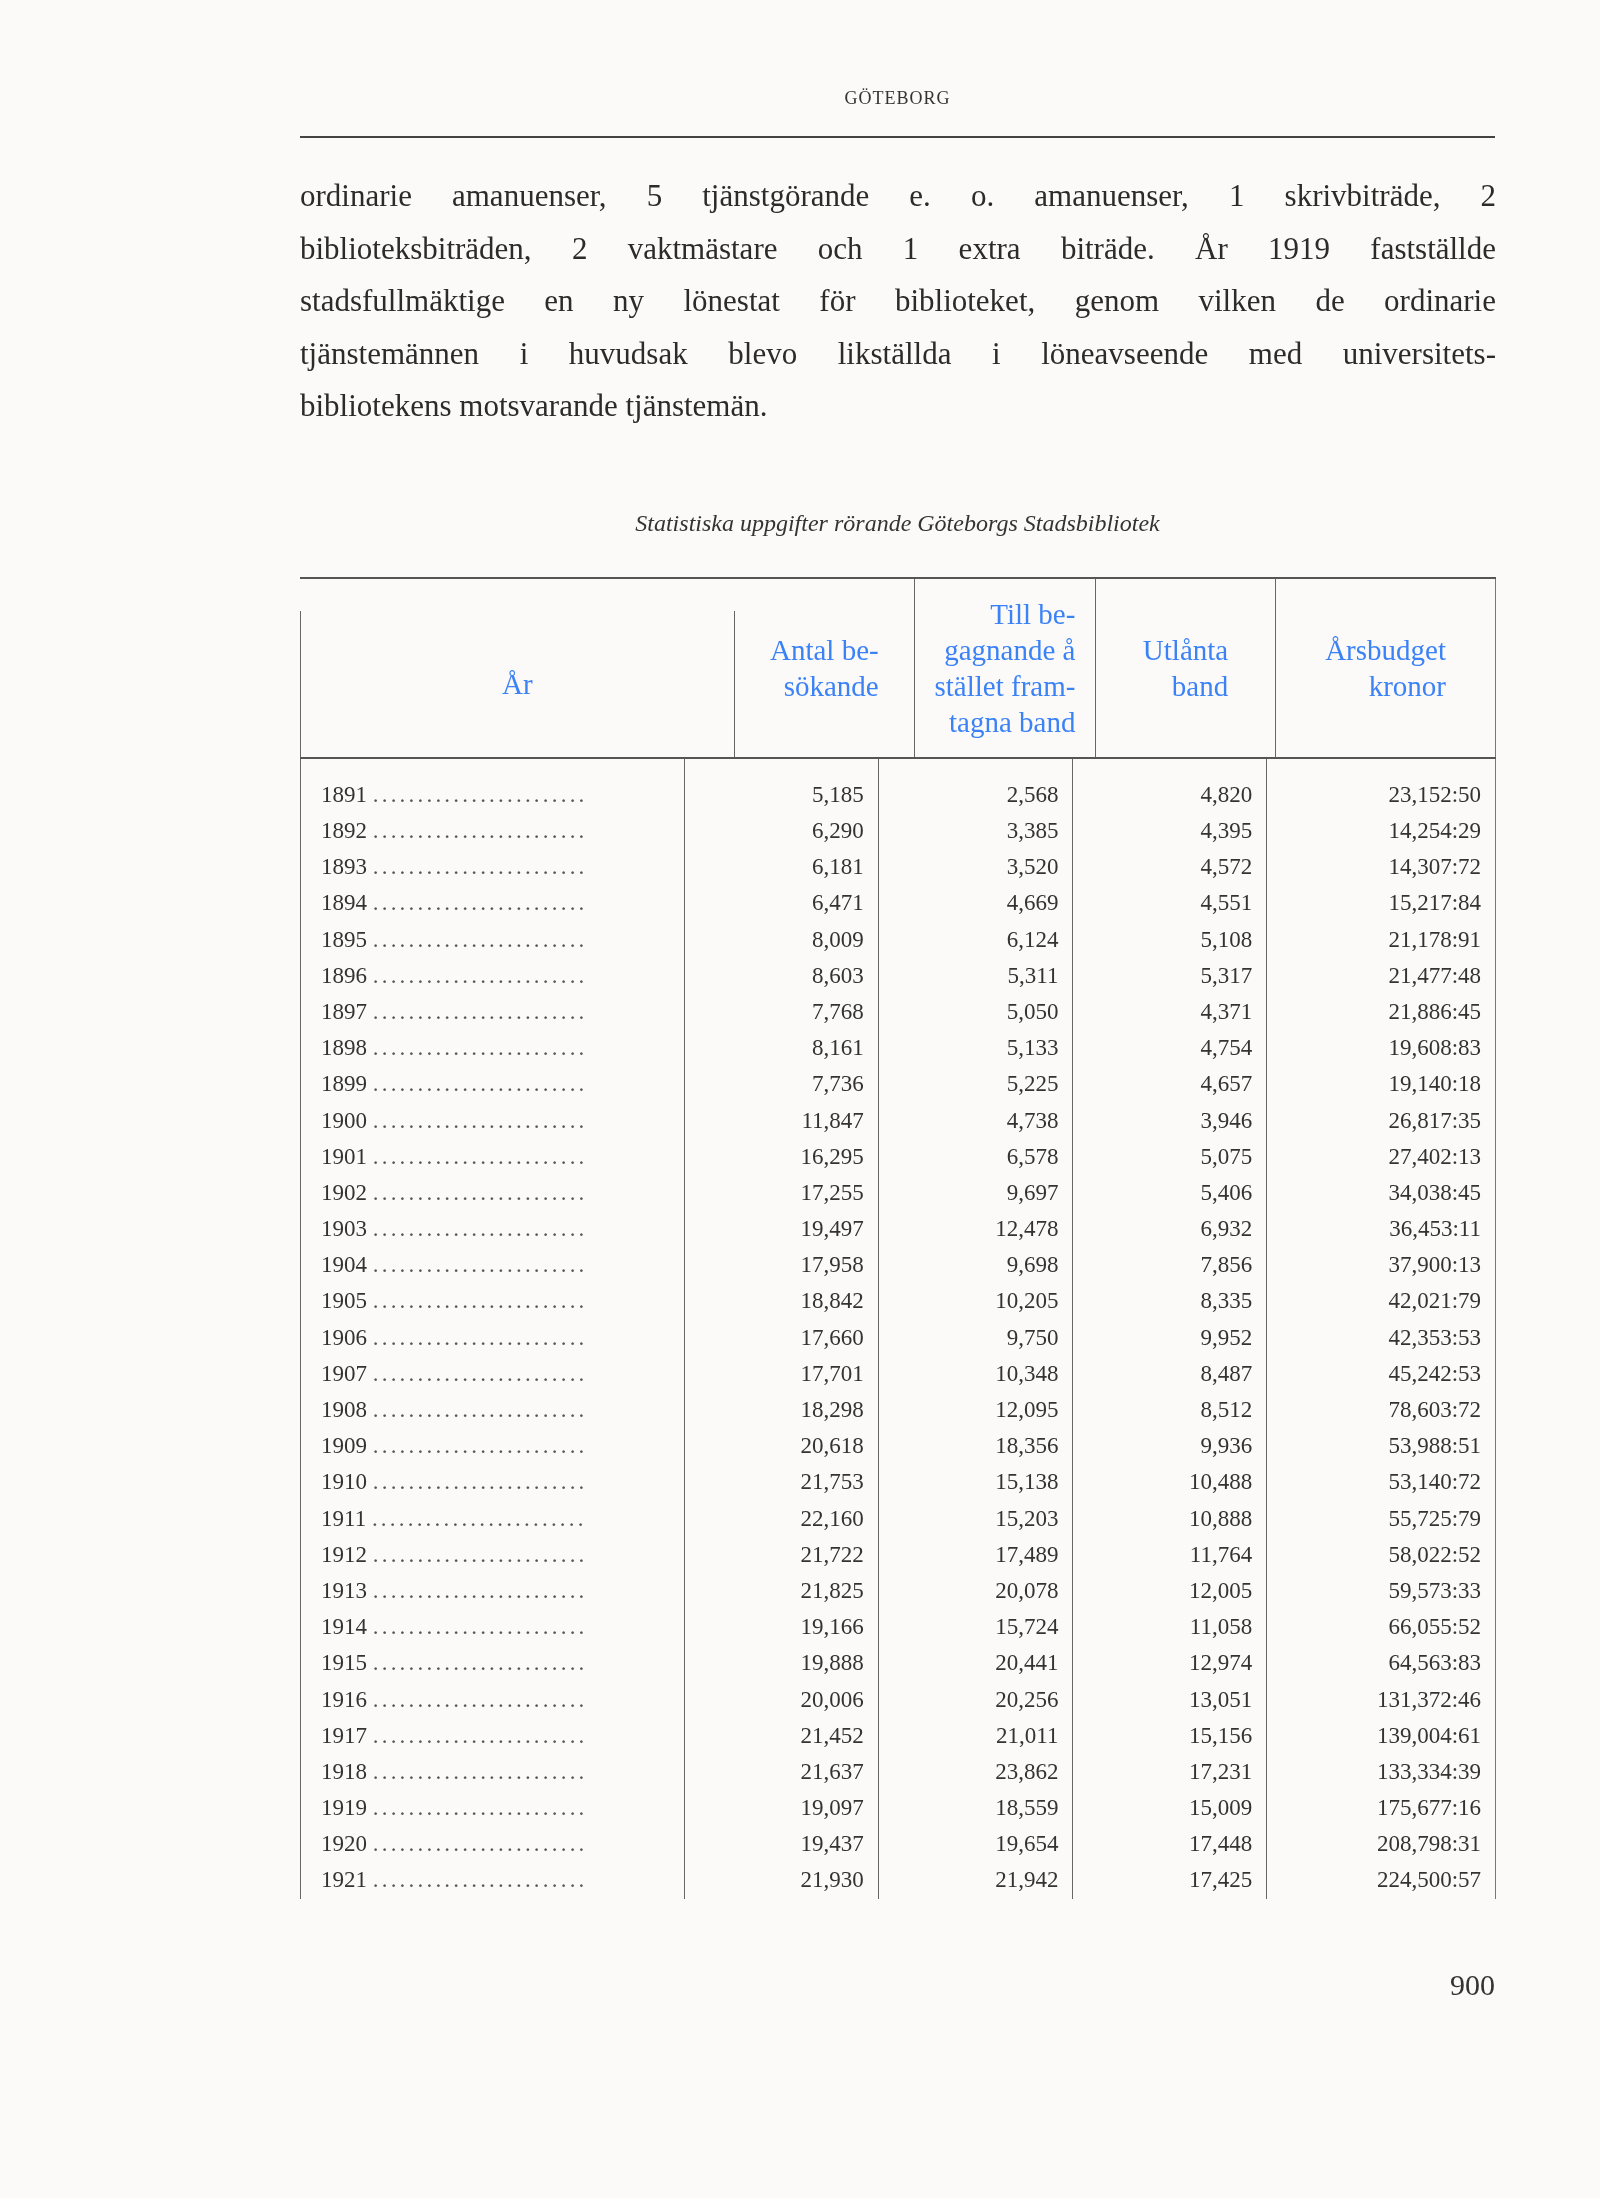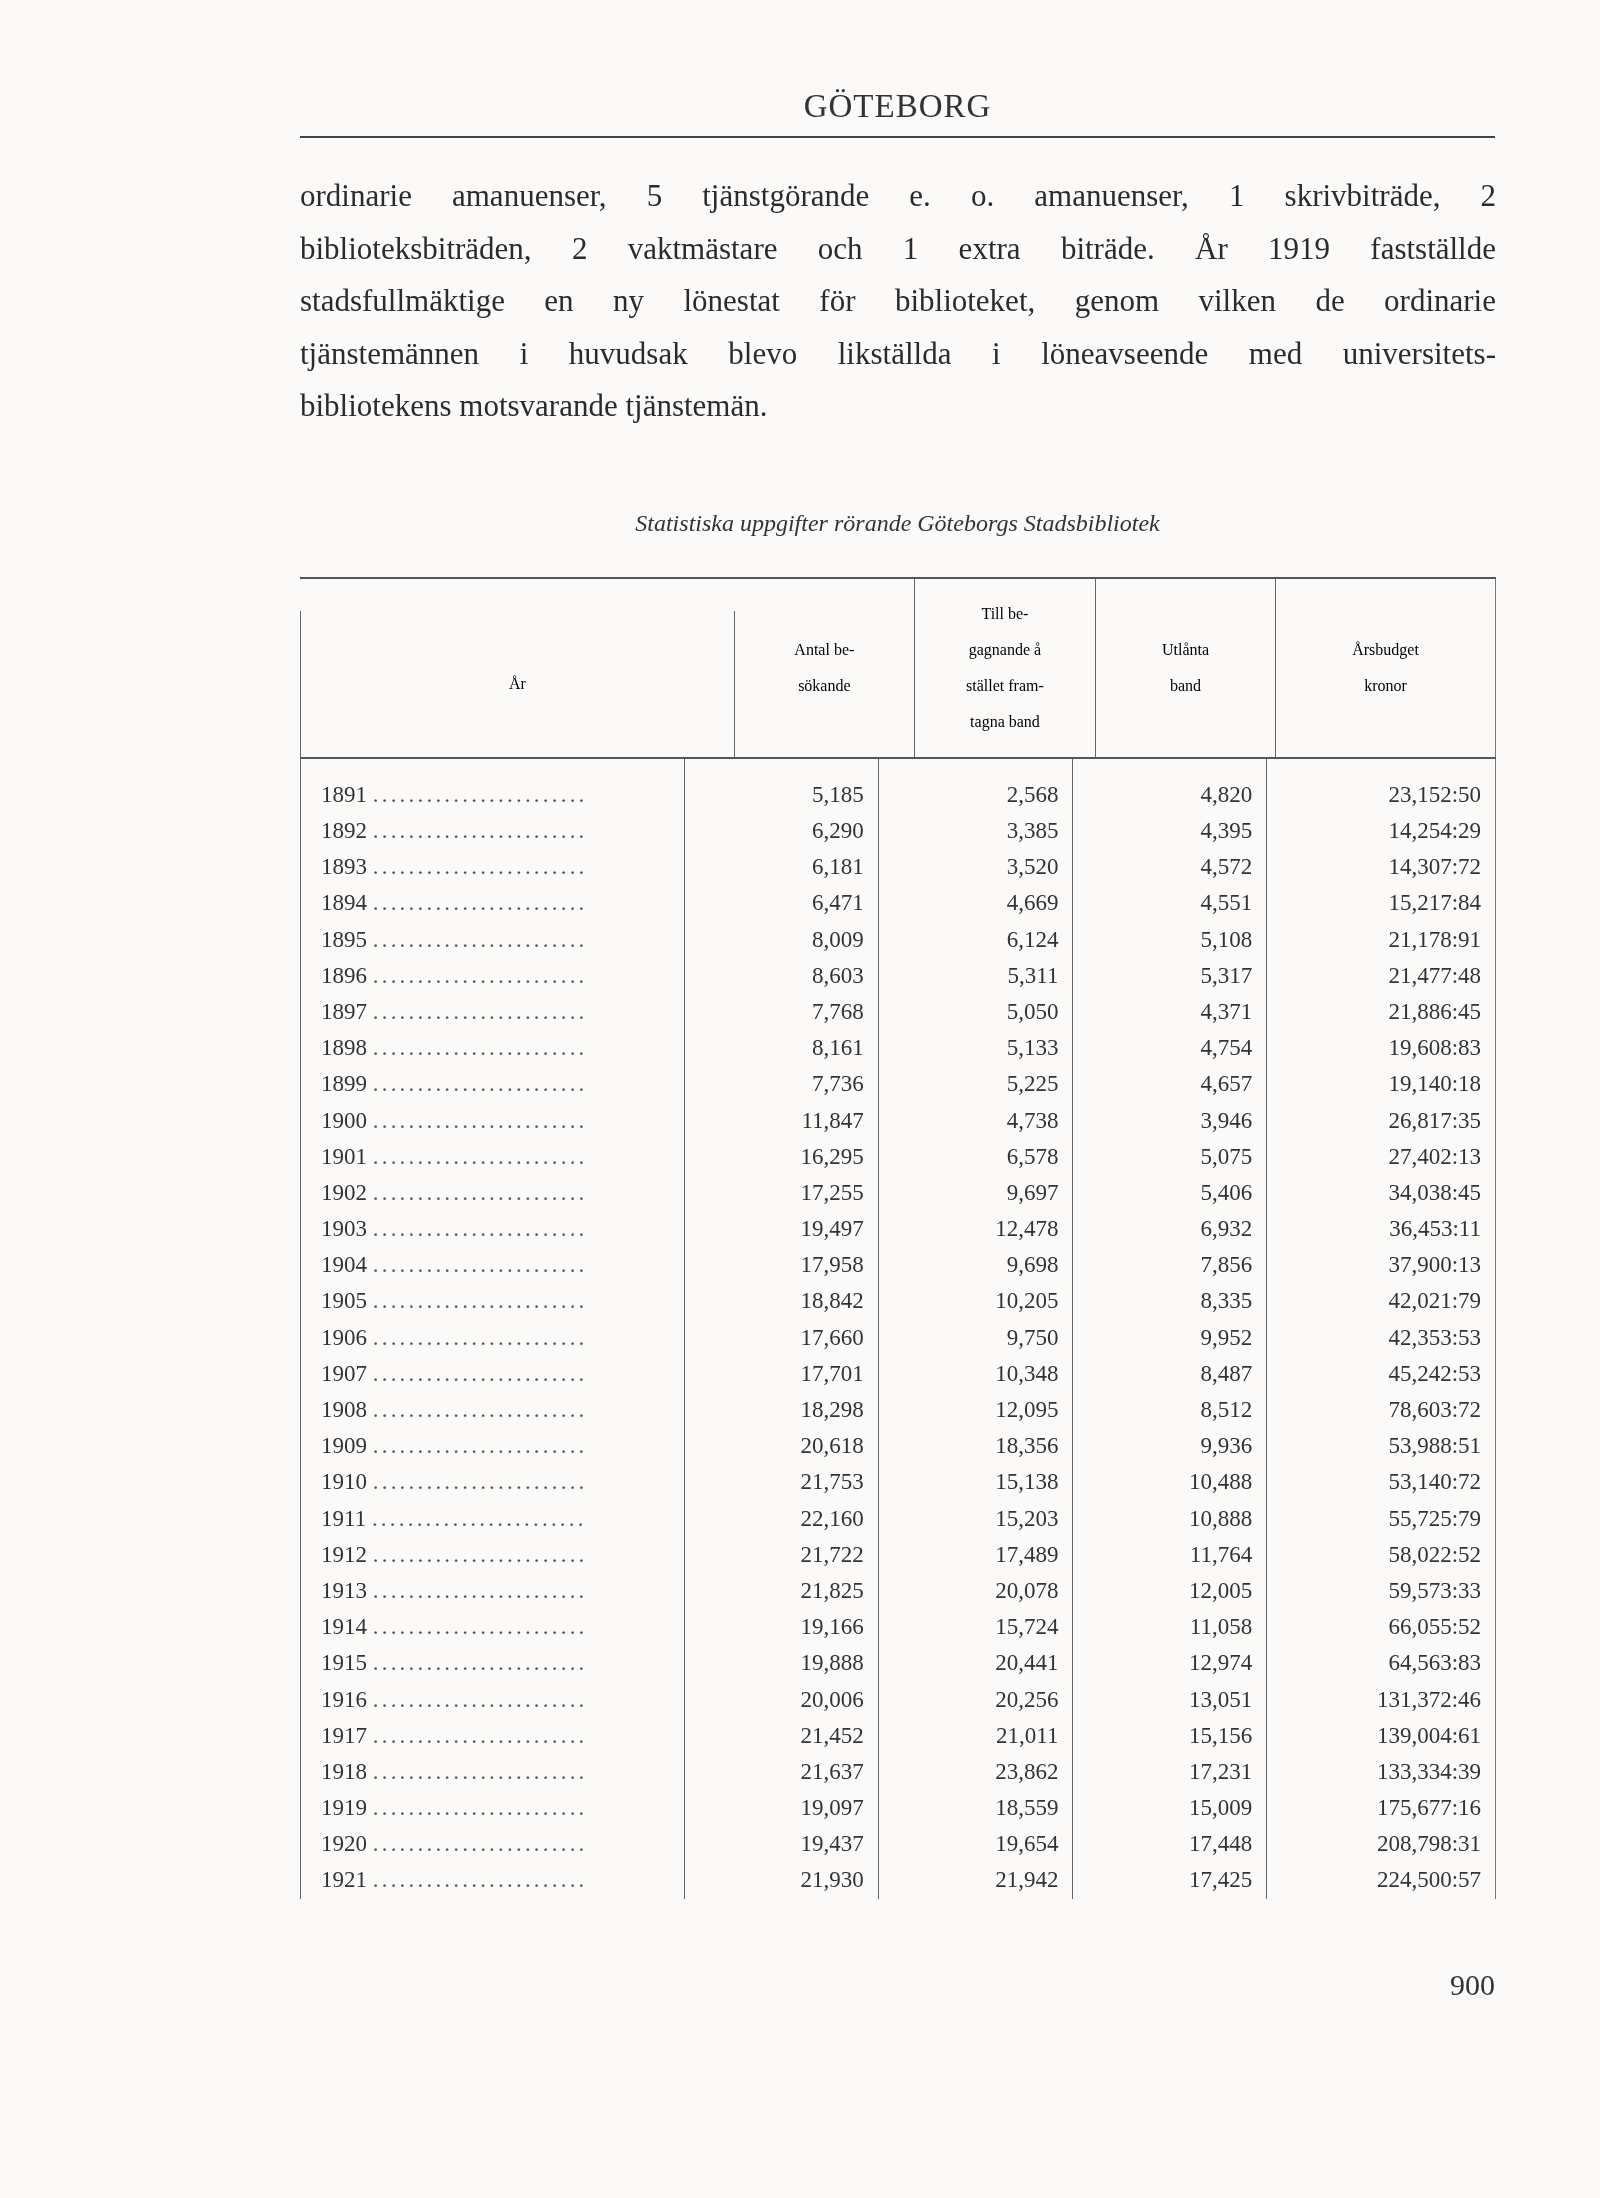--- a/index.html
+++ b/index.html
@@ -6,21 +6,21 @@
   body {
     width: 1600px; height: 2198px;
     background: #fbfaf8;
     position: relative;
     font-family: "Liberation Serif", "DejaVu Serif", serif;
     color: #2a2a2a;
     overflow: hidden;
   }
   .running-head {
     position: absolute; left: 300px; width: 1195px; top: 88px;
-    text-align: center; font-size: 33px; letter-spacing: 1px; color: #333;
+    text-align: center; font-size: 18px; letter-spacing: 1px; color: #333;
   }
   .head-rule {
     position: absolute; left: 300px; width: 1195px; top: 136px;
     border-top: 2px solid #444;
   }
   .body-text {
     position: absolute; left: 300px; width: 1196px; top: 170px;
     font-size: 31px; line-height: 52.5px; color: #2b2b2b;
   }
   .body-text .line { display: block; text-align: justify; text-align-last: justify; white-space: nowrap; }
@@ -32,21 +32,21 @@
   .stat-table {
     position: absolute; left: 300px; width: 1196px; top: 577px;
   }
   .rule-top { border-top: 2px solid #555; }
   .thead {
     position: relative; height: 178px; display: flex;
   }
   .thead .th {
     border-right: 1.5px solid #666;
     display: flex; align-items: center; justify-content: center;
-    text-align: center; font-size: 16px; line-height: 36px; color: #000000;
+    text-align: right; font-size: 29px; line-height: 36px; color: #3b82f6;
   }
   .thead .th:first-child { border-left: 1.5px solid #666; margin-top: 32px; }
   .thead .th:last-child { border-right: 1.5px solid #777; }
   .rule-mid { border-top: 2px solid #555; }
   .tbody { position: relative; }
   .tr { display: flex; height: 36.2px; gap: 34px; }
   .td {
     border-right: 1.5px solid #666;
     font-size: 23px; line-height: 36px; color: #333;
     text-align: right; padding-right: 14px; box-sizing: border-box;

